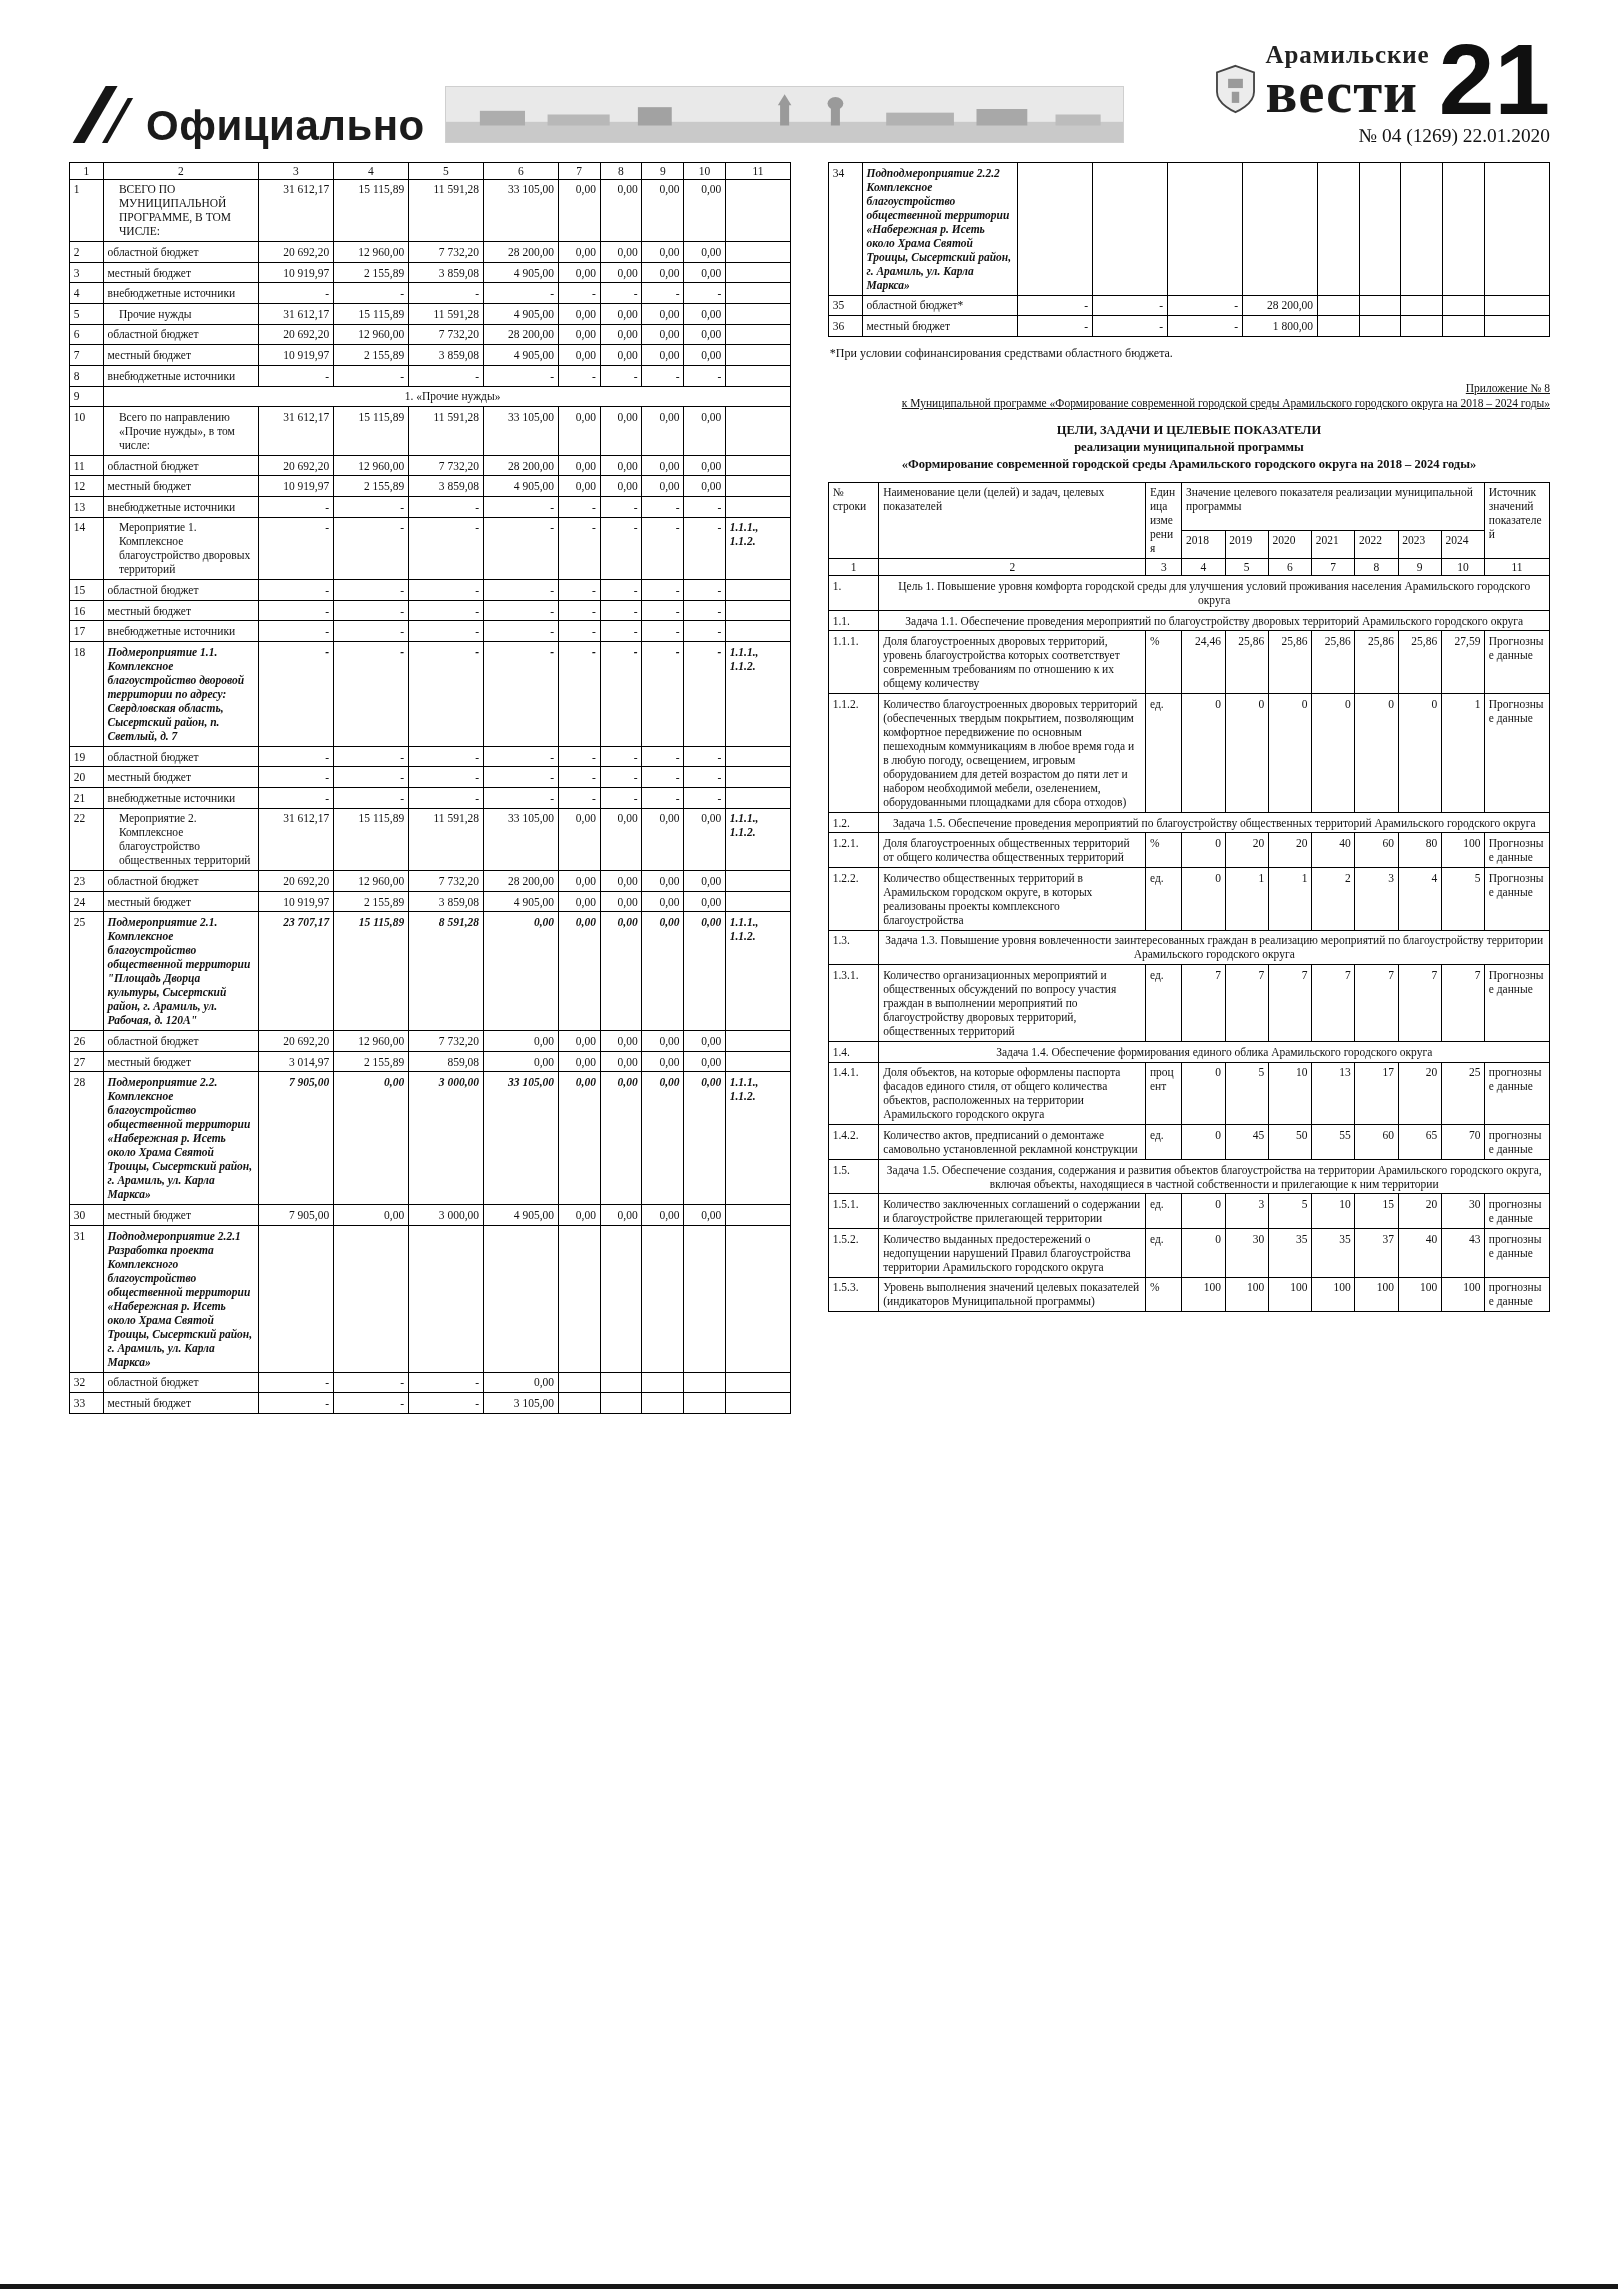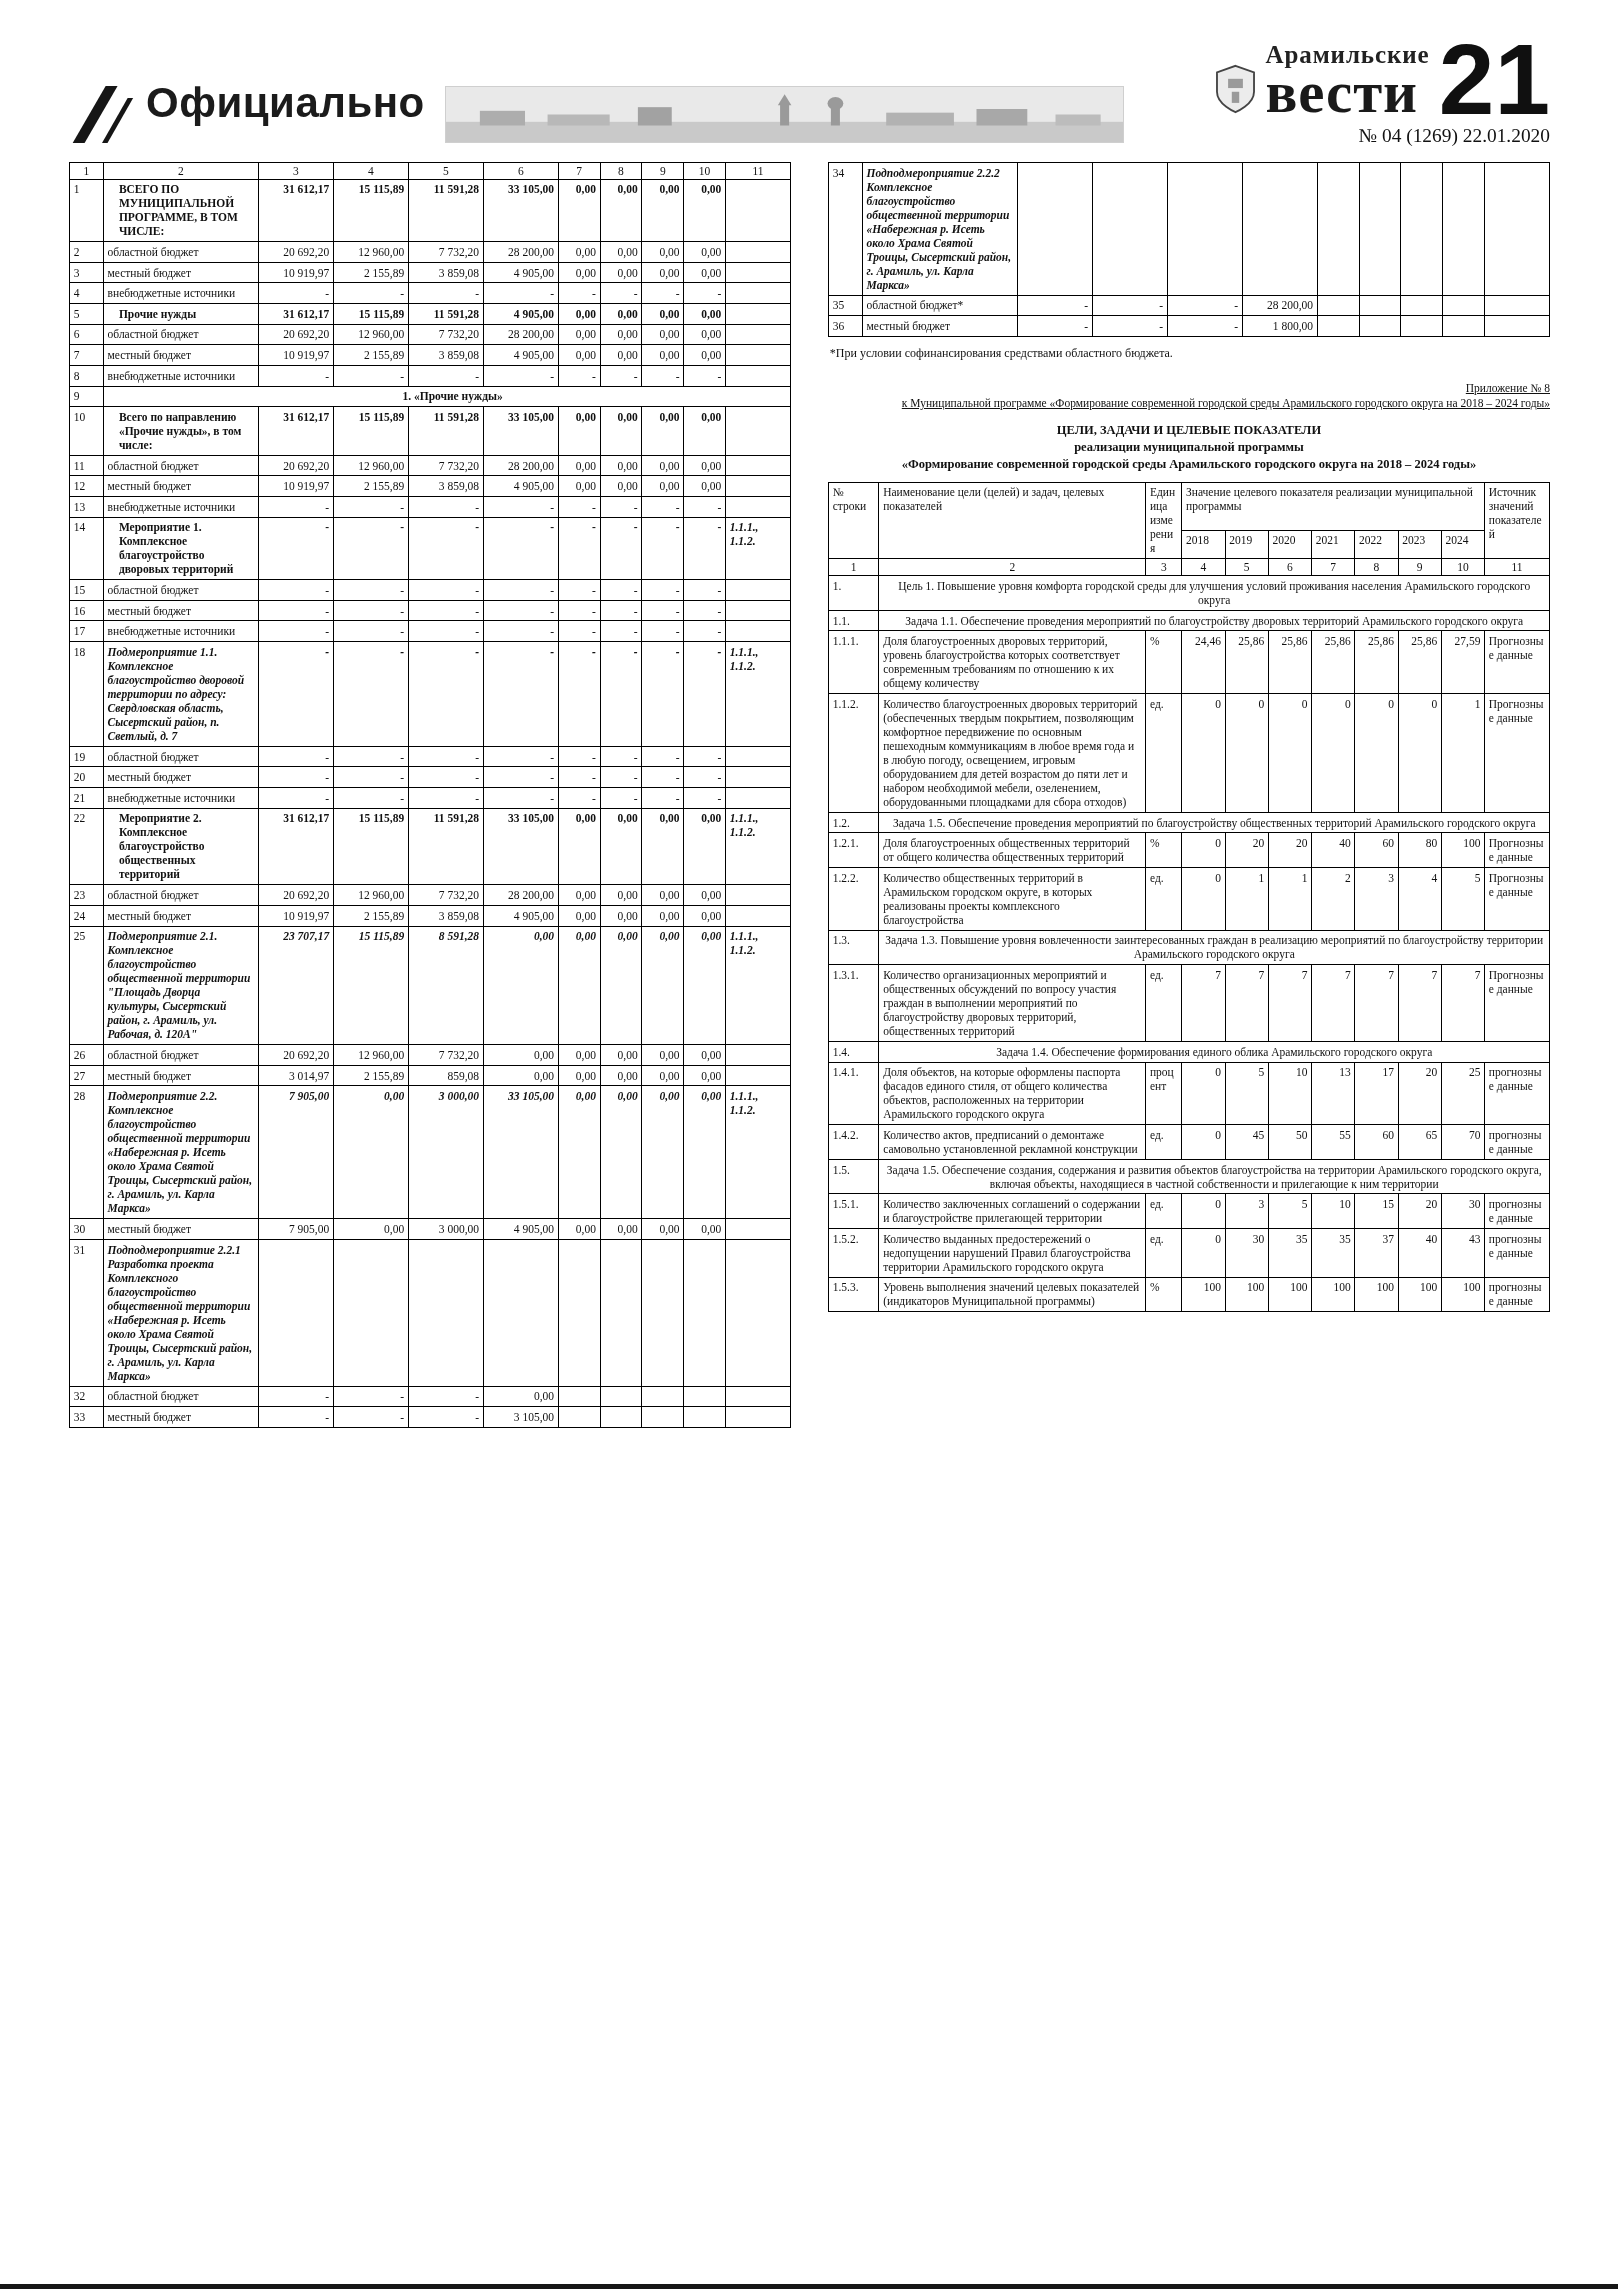--- a/index.html
+++ b/index.html
@@ -6,21 +6,21 @@
   html,body { margin:0; padding:0; }
   body {
     width:1619px; min-height:2290px; position:relative;
     background:#ffffff; color:#111;
     font-family:"Liberation Serif", serif;
   }
   .page { padding:44px 69px 18.5px; }
 
   
   .header-row { display:flex; align-items:flex-end; gap:20px; height:103px; }
-  .section-title-wrap { display:flex; align-items:flex-start; gap:11px; flex:0 0 341px; }
+  .section-title-wrap { display:flex; align-items:flex-end; gap:11px; flex:0 0 341px; }
   .slash-icon { flex:0 0 66px; height:65px; }
   .section-title {
     font-family:"Liberation Sans", sans-serif;
     font-weight:700; font-size:42px; line-height:1; letter-spacing:0.5px; color:#1b1b1b;
   }
   .photo-strip { flex:1 1 auto; height:57px; align-self:flex-end; margin-bottom:3.7px;
     border:0.9px solid #cfcfcf; overflow:hidden; background:linear-gradient(#fafafa,#d8d8d8); }
   .photo-strip svg { display:block; width:100%; height:100%; }
   .masthead { flex:0 0 406px; display:flex; flex-direction:column; align-items:flex-end; }
   .masthead-top { display:flex; align-items:flex-end; gap:9.2px; }
@@ -40,21 +40,21 @@
   table.budget td {
     border:0.9px solid #000; padding:2.8px 3.7px; font-size:11.5px; line-height:1.22;
     vertical-align:top; overflow-wrap:anywhere;
   }
   table.budget thead td { text-align:center; padding:0.9px 1.8px; }
   td.c-num { text-align:left; }
   td.c-name { text-align:left; }
   td.c-val { text-align:right; }
   td.c-note { font-weight:bold; font-style:italic; text-align:left; }
   td.c-span { text-align:center; font-weight:bold; }
-  tr.b td.c-name, tr.b td.c-val, tr.b td.c-span { font-weight:bold;padding-left:15px; }
+  tr.b td.c-name, tr.b td.c-val, tr.b td.c-span { font-weight:normal;padding-left:15px; }
   tr.bi td.c-name, tr.bi td.c-val { font-weight:bold; font-style:italic; }
 
   .footnote { font-size:12px; margin:9.2px 1.8px 0; }
 
   
   .appendix-ref { margin-top:20px; text-align:right; font-size:11.5px; line-height:1.3;text-decoration:underline; }
   .appendix-titles { margin-top:11px; text-align:center; font-size:12.5px; line-height:1.35; }
   .appendix-titles .t { font-weight:bold; }
 
   

